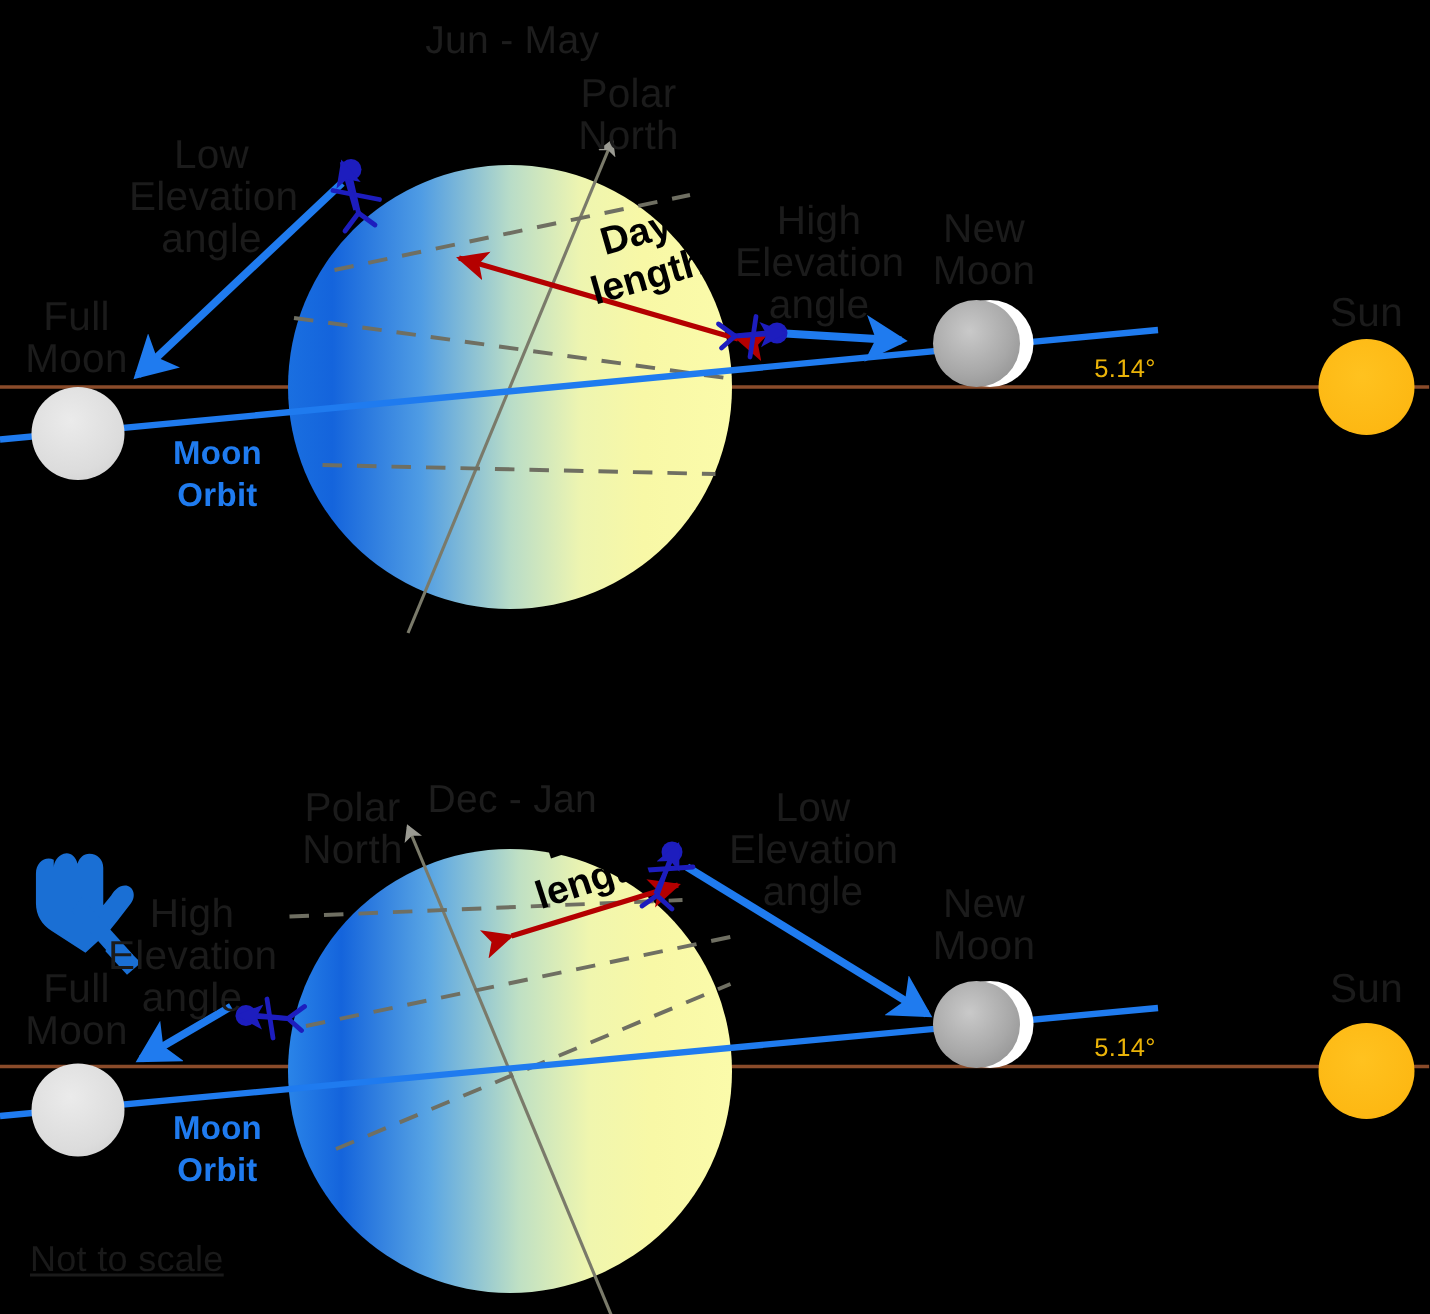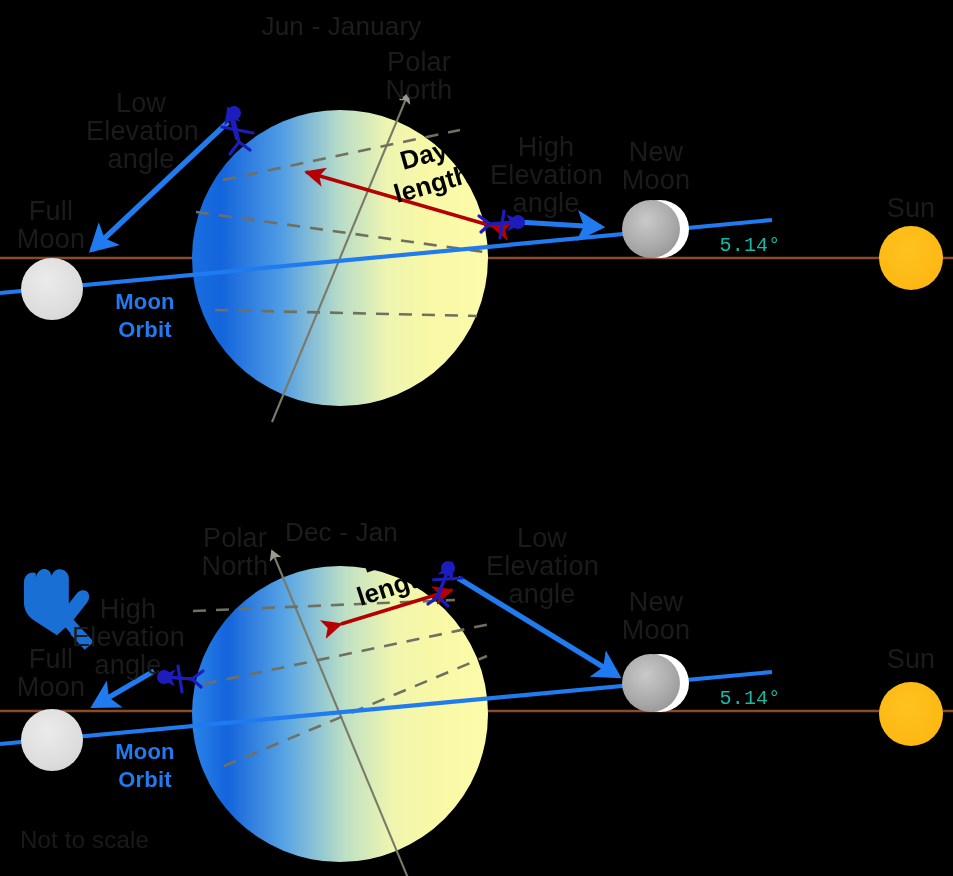--- a/index.html
+++ b/index.html
@@ -38,23 +38,22 @@
     font-size: 26px;
     color: #1d1d1d;
   }
   .lbl.orbit {
     color: #1f7bef;
     font-weight: bold;
     font-size: 22px;
     line-height: 28px;
   }
   .lbl.small-angle {
-    font-size: 20px;
-    color: #14b8a6;
-    font-family: Liberation Mono, monospace;
+    font-size: 17px;
+    color: #eab308;
   }
   .lbl.notscale {
     font-size: 24px;
     color: #1a1a1a;
     text-align: left;
   }
   .daylen {
     position: absolute;
     color: #000000;
     font-weight: bold;
@@ -228,21 +227,21 @@
       <path d="M12,10 C8,8 3,11 3,17 L3,32 C3,38 6,43 11,46
                L28,57 L40,46 L44,41 L51,32 C54,28 52,23 48,23
                C45,23 43,25 41,28 L37,33 L37,14
                C37,10 34,7 30,7 C27,7 25,9 24,12
                C23,8 20,6 17,7 C14,8 12,11 12,14 Z"></path>
       <path d="M26,29 L52,58 L46,64 L21,36 Z"></path>
       <path d="M44,50 L56,62 L49,68 L38,56 Z"></path>
     </g>
   </svg>
 
-  <div class="lbl panel-title" style="left:244px; top:12px; width:195px;">Jun - January</div>
+  <div class="lbl panel-title" style="left:244px; top:12px; width:195px;">Jun - May</div>
 
   <div class="lbl" style="left:366px; top:48px; width:106px;">Polar
 North</div>
 
   <div class="lbl" style="left:86px; top:89px; width:110px;">Low
 Elevation
 angle</div>
 
   <div class="lbl" style="left:490px; top:133px; width:112px;">High
 Elevation
@@ -285,15 +284,15 @@
   <div class="lbl" style="left:880px; top:645px; width:62px;">Sun</div>
 
   <div class="lbl orbit" style="left:98px; top:738px; width:94px;">Moon
 Orbit</div>
 
   <div class="lbl small-angle" style="left:700px; top:685px; width:100px;">5.14°</div>
 
   <div class="daylen" style="left:340px; top:556px; width:86px; transform:rotate(-18deg); transform-origin:left top;">Day
 length</div>
 
-  <div class="lbl notscale" style="left:20px; top:826px; width:180px;">Not to scale</div>
+  <div class="lbl notscale" style="left:20px; top:826px; width:180px;text-decoration:underline;">Not to scale</div>
 
 </div>
 
 </body></html>

